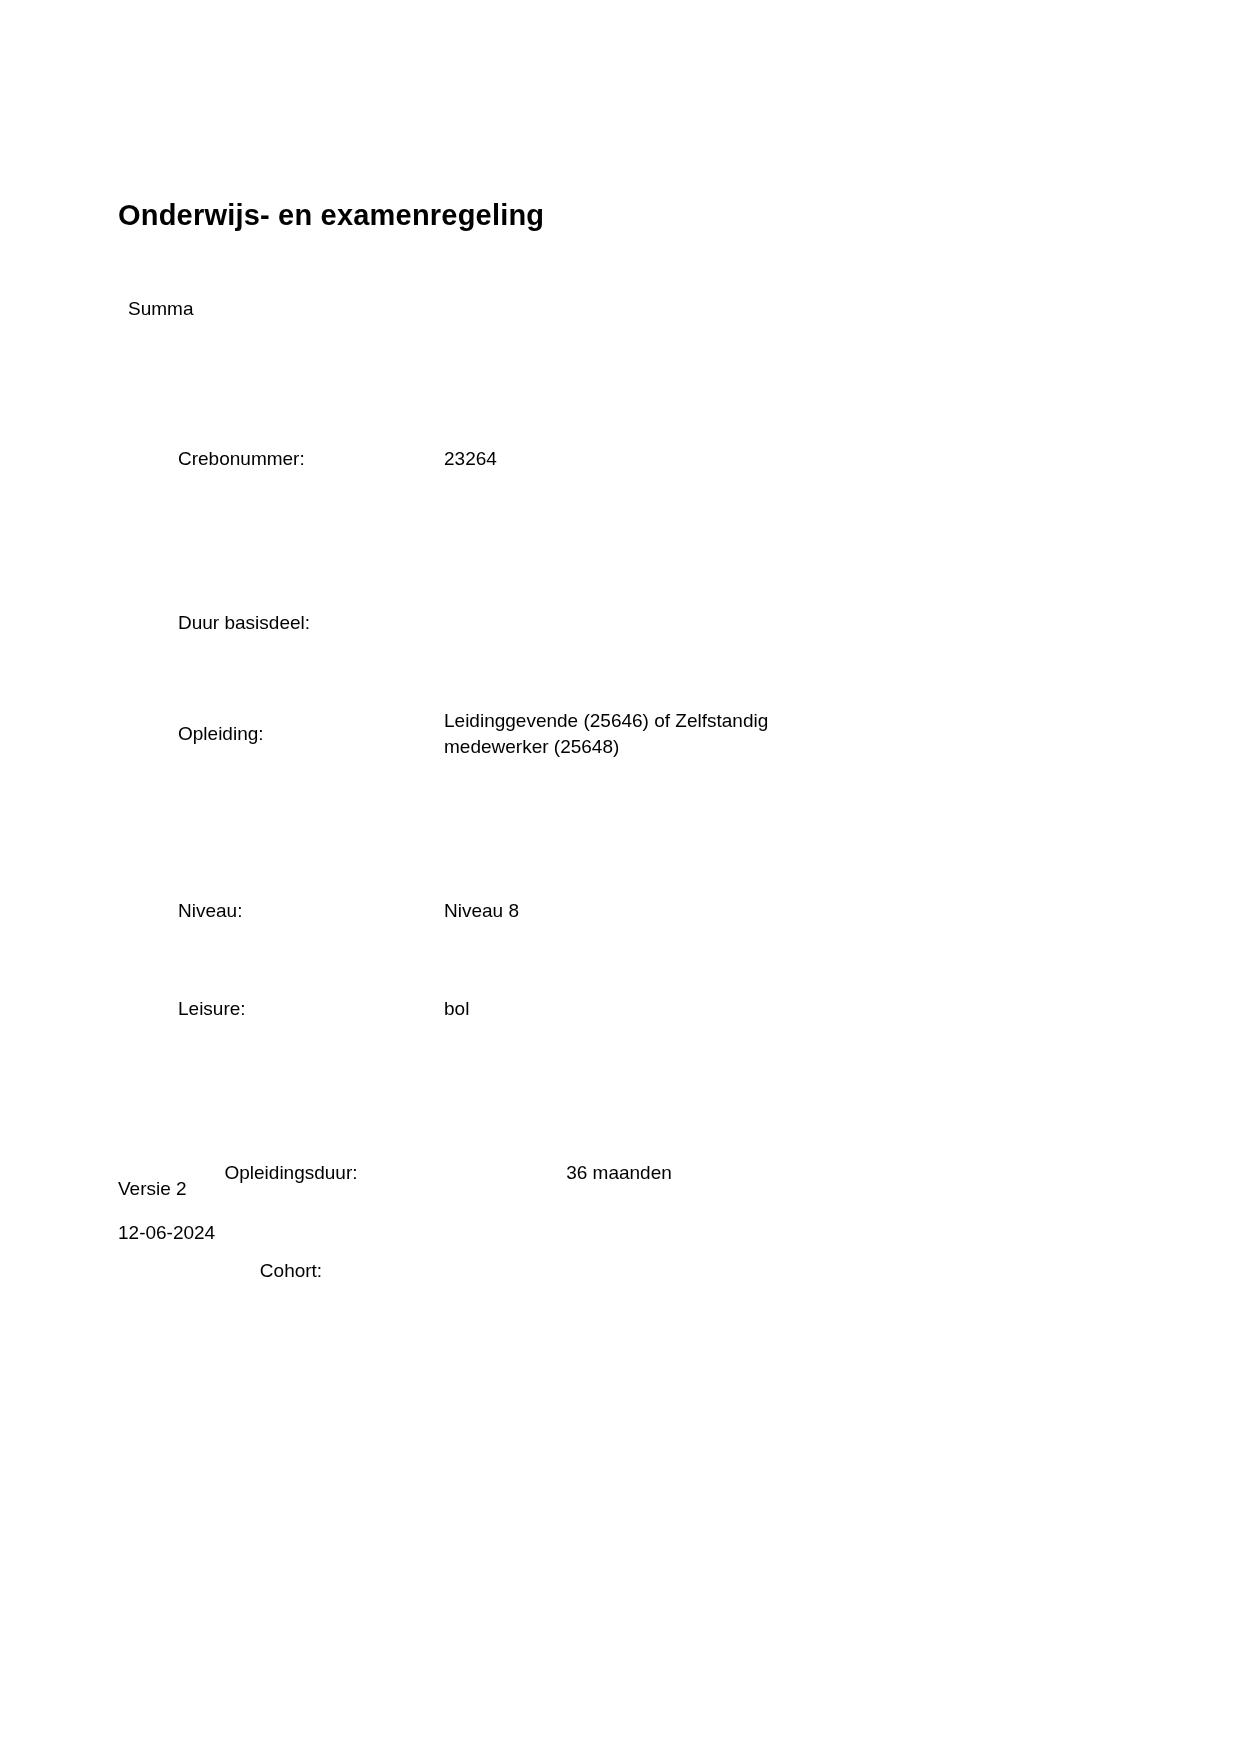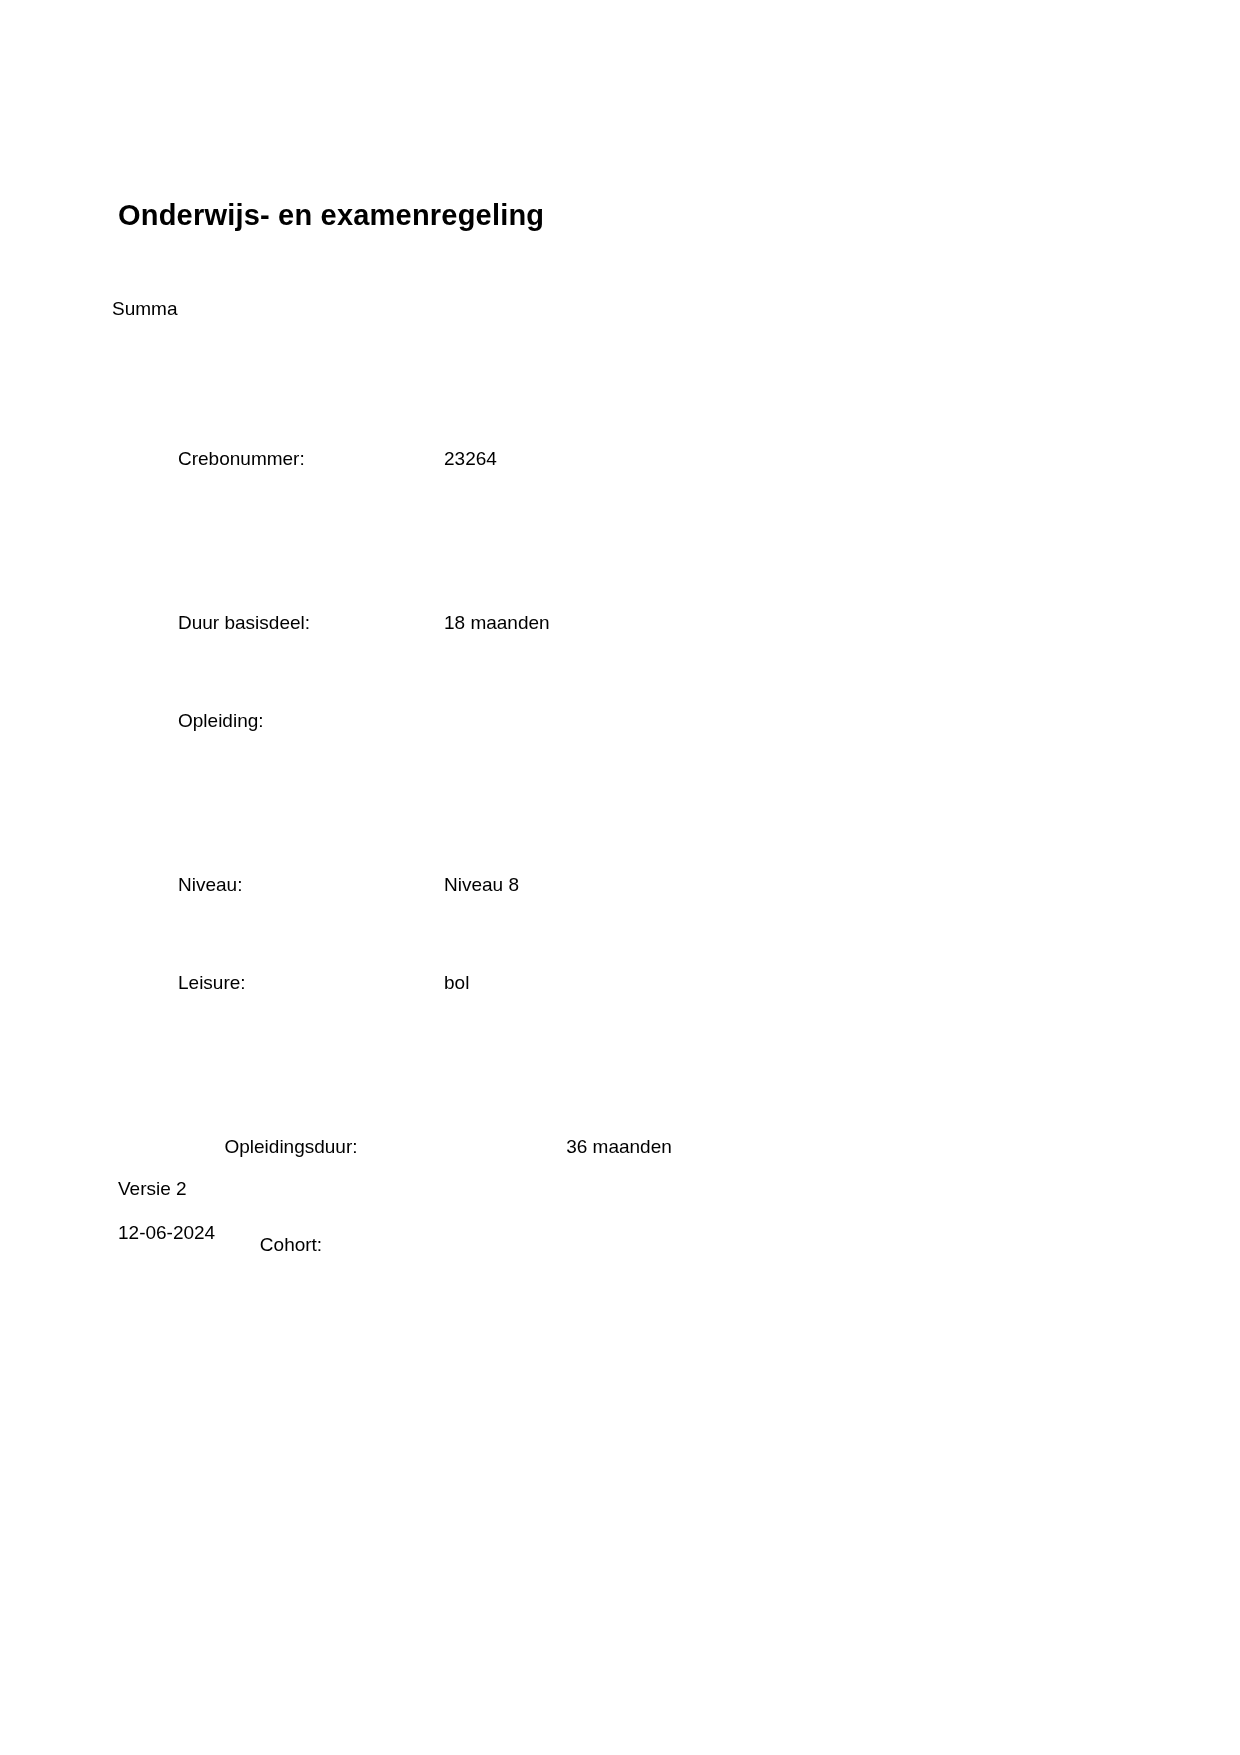--- a/index.html
+++ b/index.html
@@ -20,21 +20,21 @@
     position: absolute;
     left: 50px;
     top: 130px;
     font-size: 29px;
     line-height: 34px;
     font-weight: bold;
     letter-spacing: 0.2px;
   }
   .org-name {
     position: absolute;
-    left: 44px;
+    left: 60px;
     top: 228px;
     font-size: 19px;
     line-height: 26px;
   }
   .fields {
     position: absolute;
     left: 50px;
     top: 318px;
     width: 760px;
     font-size: 19px;
@@ -83,24 +83,24 @@
     <div class="field-group">
       <div class="field-row">
         <span class="field-label">Crebonummer:</span>
         <span class="field-value">23264</span>
       </div>
     </div>
 
     <div class="field-group">
       <div class="field-row">
         <span class="field-label">Duur basisdeel:</span>
-        <span class="field-value">18 maanden</span>
       </div>
       <div class="field-row">
         <span class="field-label">Opleiding:</span>
+        <span class="field-value">Leidinggevende (25646) of Zelfstandig medewerker (25648)</span>
       </div>
     </div>
 
     <div class="field-group">
       <div class="field-row">
         <span class="field-label">Niveau:</span>
         <span class="field-value">Niveau 8</span>
       </div>
       <div class="field-row">
         <span class="field-label">Leisure:</span>

